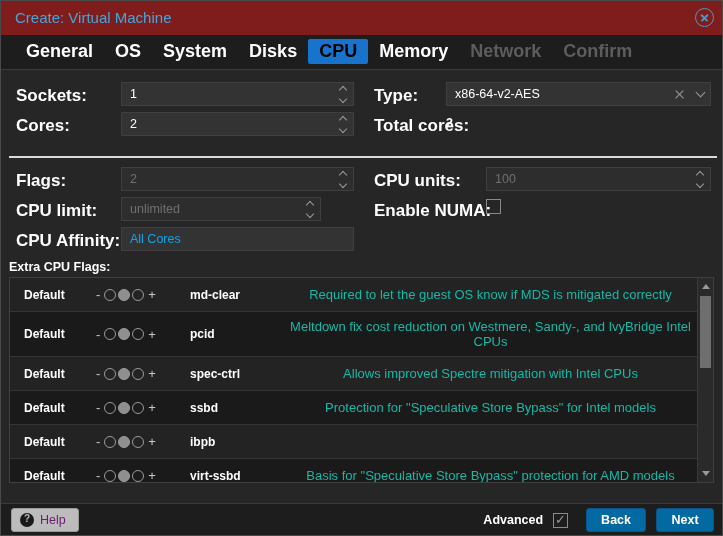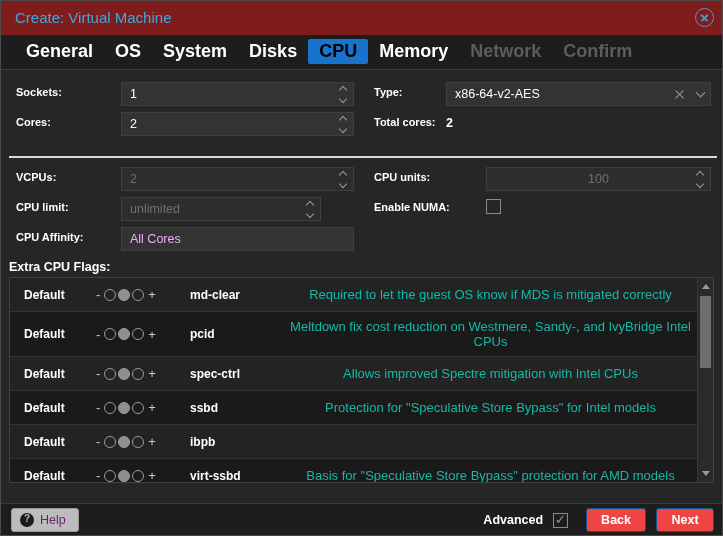--- a/index.html
+++ b/index.html
@@ -25,25 +25,25 @@
   .tabs { position:absolute; top:38px; left:14px; height:25px; display:flex; }
   .tab { padding:0 11px; line-height:25px; font-size:18px; font-weight:700; color:#ffffff;
     cursor:pointer; border-radius:2px; }
   .tab.active { background:#1873cc; color:#000000; }
   .tab.disabled { color:#5d5d5d; cursor:default; }
 
   
   .body { position:absolute; top:68px; left:0; right:0; bottom:32px;
     background:#262626; border-top:1px solid #3c3c3c; }
 
-  .frm-label { position:absolute; font-size:11px; font-weight:700; color:#fff; }
+  .frm-label { position:absolute; font-size:17px; font-weight:700; color:#fff; }
   .field { position:absolute; height:24px; background:#333333; border:1px solid #3f3f3f;
     font-size:12.5px; color:#fff; line-height:22px; padding:0 8px; }
   .field.disabled { background:#2d2d2d; color:#707070; }
-  .field .placeholder { color:#f0abfc; }
+  .field .placeholder { color:#0ea5e9; }
   .static-value { position:absolute; font-size:12.5px; font-weight:700; color:#fff; }
 
   .spin { position:absolute; right:7px; top:0; bottom:0; display:flex; flex-direction:column;
     justify-content:center; gap:3px; cursor:pointer; }
   .c-up, .c-dn { width:6px; height:6px; border:solid #9a9a9a; border-width:0 1.2px 1.2px 0; }
   .c-up { transform:rotate(-135deg); }
   .c-dn { transform:rotate(45deg); }
 
   .combo-icons { position:absolute; right:6px; top:0; bottom:0; display:flex; align-items:center; gap:12px; }
   .xclear { position:relative; width:11px; height:11px; cursor:pointer; }
@@ -93,21 +93,21 @@
     background:#bcbcbc; border:1px solid #9a9a9a; border-radius:3px; display:flex;
     align-items:center; gap:6px; cursor:pointer; font-size:12.5px; color:#701a75; }
   .help-q { width:14px; height:14px; border-radius:50%; background:#1a1a1a; position:relative; }
   .help-q::after { content:"?"; position:absolute; left:4px; top:0px; color:#bcbcbc;
     font-size:10px; font-weight:700; }
   .foot-right { position:absolute; right:8px; top:4px; display:flex; align-items:center; gap:10px; }
   .advanced-label { font-size:12.5px; font-weight:700; color:#fff; }
   .adv-check { position:relative; width:15px; height:15px; border:1px solid #8a8a8a; cursor:pointer; }
   .adv-check.checked::after { content:"\2713"; position:absolute; left:1px; top:-2px;
     color:#9a9a9a; font-size:13px; }
-  .btn-blue { height:24px; min-width:58px; padding:0 14px; background:#ef4444; border:1px solid #0d538f;
+  .btn-blue { height:24px; min-width:58px; padding:0 14px; background:#0369a1; border:1px solid #0d538f;
     border-radius:3px; color:#fff; font-size:12.5px; font-weight:700; line-height:22px;
     text-align:center; cursor:pointer; }
 </style>
 </head>
 <body>
 
 <div class="dialog">
 
   <div class="titlebar">
     <div class="title">Create: Virtual Machine</div>
@@ -152,31 +152,31 @@
           <span class="c-up"></span>
           <span class="c-dn"></span>
         </span>
     </div>
 
     <div class="frm-label" style="left:373px; top:46px;">Total cores:</div>
     <div class="static-value" style="left:445px; top:46px;">2</div>
 
     <div class="divider"></div>
 
-    <div class="frm-label" style="left:15px; top:101px;">VCPUs:</div>
+    <div class="frm-label" style="left:15px; top:101px;">Flags:</div>
     <div class="field disabled" style="left:120px; top:97px; width:233px;">
       <span>2</span>
       <span class="spin">
           <span class="c-up"></span>
           <span class="c-dn"></span>
         </span>
     </div>
 
     <div class="frm-label" style="left:373px; top:101px;">CPU units:</div>
-    <div class="field disabled" style="left:485px; top:97px; width:225px;text-align:center;">
+    <div class="field disabled" style="left:485px; top:97px; width:225px;">
       <span>100</span>
       <span class="spin">
           <span class="c-up"></span>
           <span class="c-dn"></span>
         </span>
     </div>
 
     <div class="frm-label" style="left:15px; top:131px;">CPU limit:</div>
     <div class="field disabled" style="left:120px; top:127px; width:200px;">
       <span>unlimited</span>

